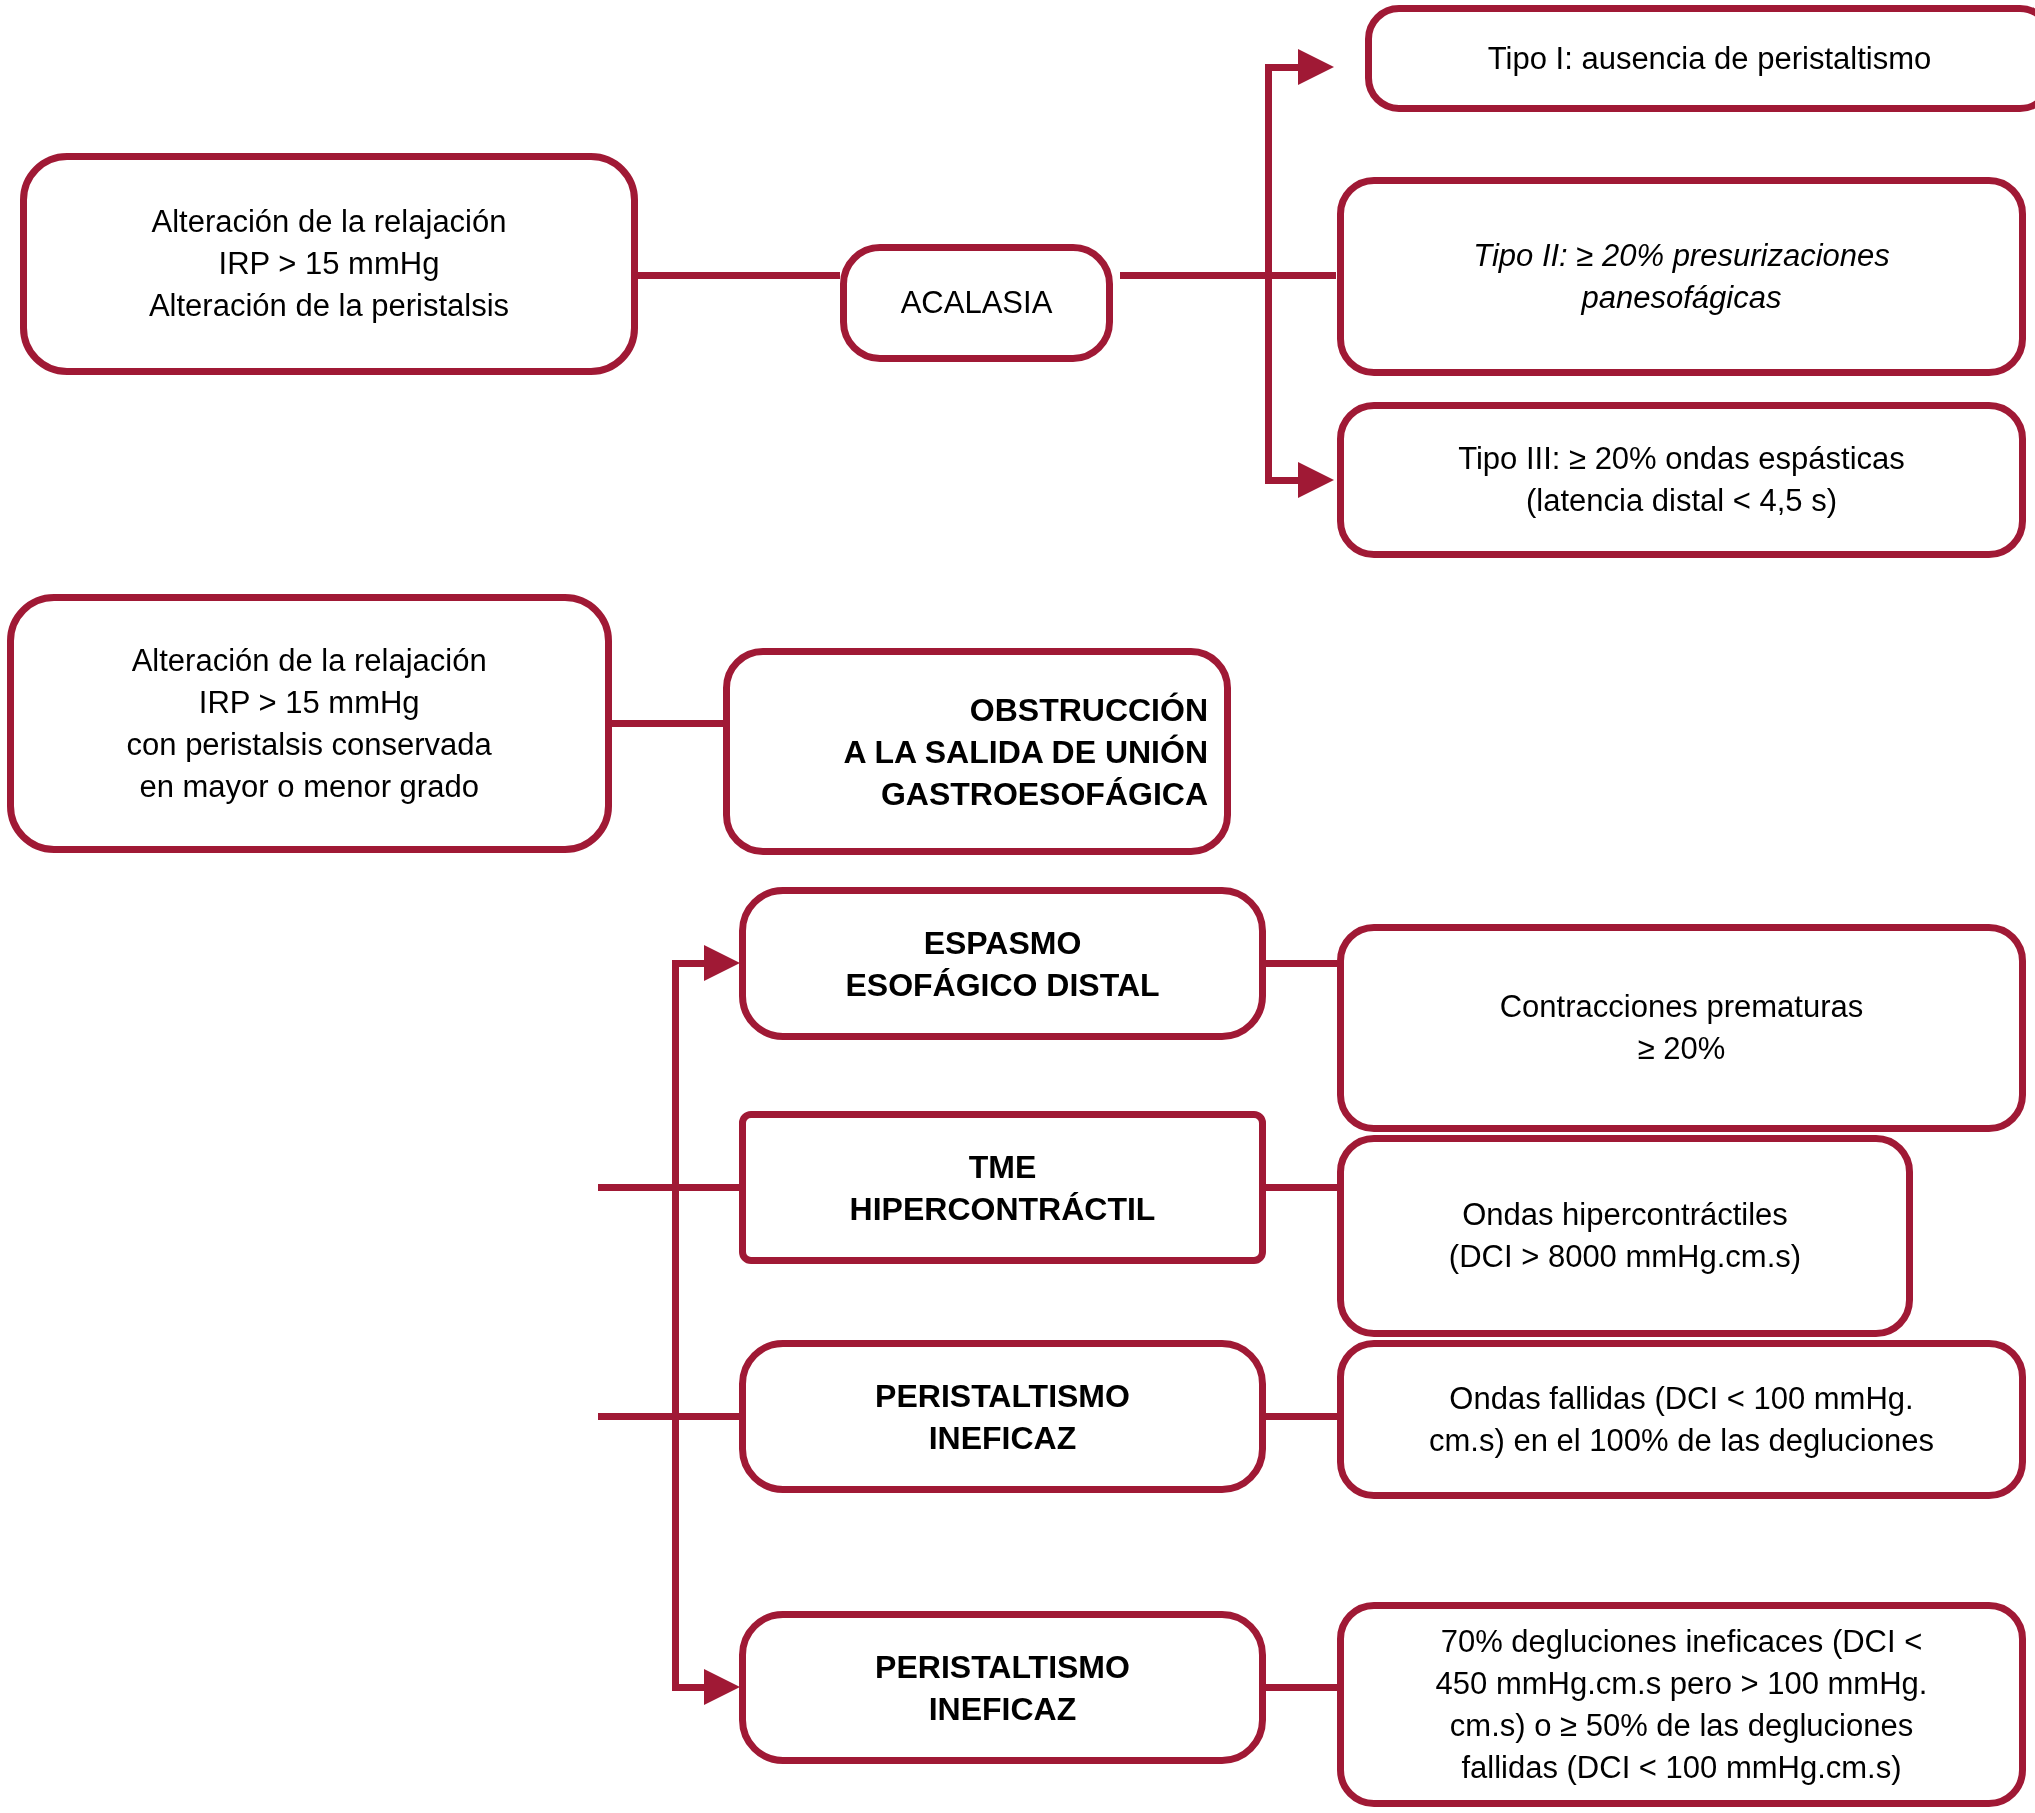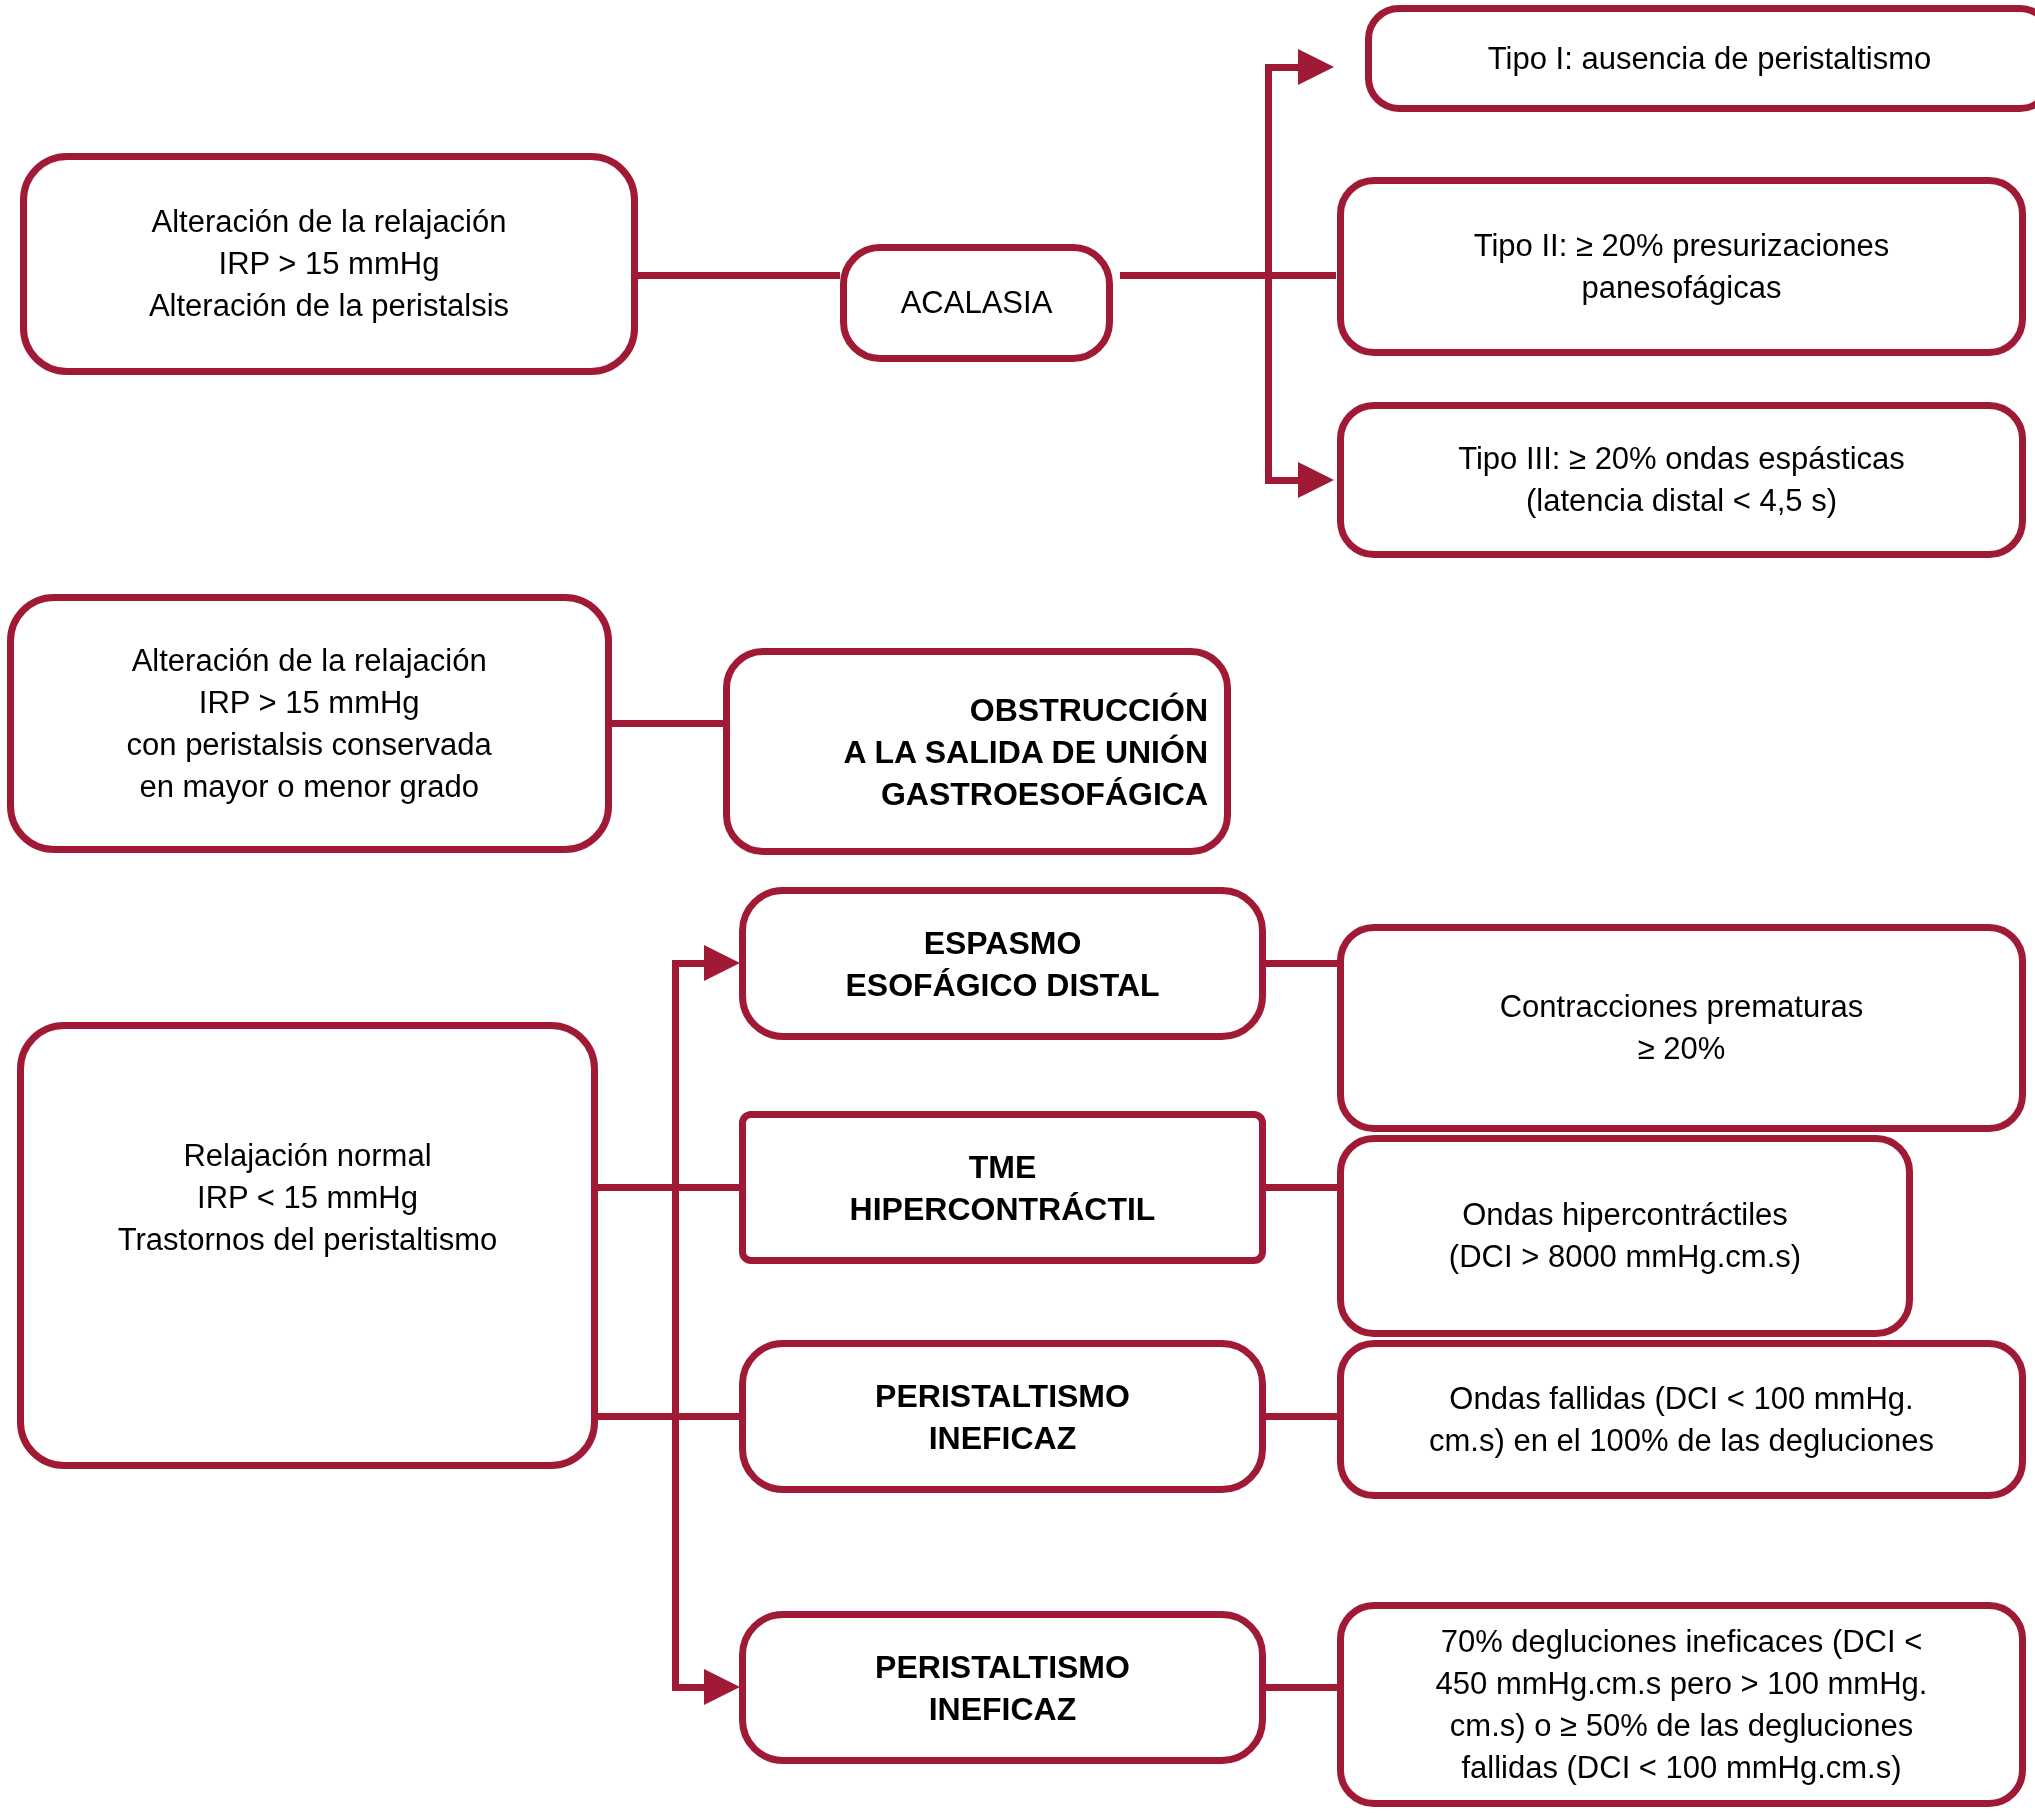--- a/index.html
+++ b/index.html
@@ -33,21 +33,21 @@
   .arr{
     position:absolute;width:0;height:0;
     border-top:18px solid transparent;
     border-bottom:18px solid transparent;
     border-left:36px solid var(--mar);
   }
   
   .b-l1{left:20px;top:153px;width:618px;height:222px;border-radius:47px;}
   .b-acalasia{left:840px;top:220px;width:273px;height:118px;border-radius:40px;margin-top:24px;}
   .b-r1{left:1337px;top:5.4px;width:689px;height:107px;border-radius:34px;margin-left:28px;}
-  .b-r2{left:1337px;top:177px;width:689px;height:179px;border-radius:37px;}
+  .b-r2{left:1337px;top:177px;width:689px;height:199px;border-radius:37px;font-style:italic;}
   .b-r3{left:1337px;top:402px;width:689px;height:156px;border-radius:37px;}
   
   .b-l2{left:6.7px;top:594px;width:605px;height:259px;border-radius:47px;}
   .b-obstr{left:723px;top:648px;width:508px;height:207px;border-radius:40px;align-items:flex-end;}
   
   .b-l3{left:17px;top:1022px;width:581px;height:447px;border-radius:47px;padding-bottom:101px;}
   .b-espasmo{left:739px;top:887px;width:527px;height:153px;border-radius:44px;}
   .b-tme{left:739px;top:1111px;width:527px;height:153px;border-radius:12px;}
   .b-ausente{left:739px;top:1340px;width:527px;height:153px;border-radius:44px;}
   .b-ineficaz{left:739px;top:1611px;width:527px;height:153px;border-radius:44px;}
@@ -113,25 +113,20 @@
     <div>con peristalsis conservada</div>
     <div>en mayor o menor grado</div>
   </div>
 
   <div class="box b-obstr bold">
     <div>OBSTRUCCIÓN</div>
     <div>A LA SALIDA DE UNIÓN</div>
     <div>GASTROESOFÁGICA</div>
   </div>
 
-  <div class="box b-l3">
-    <div>Relajación normal</div>
-    <div>IRP &lt; 15 mmHg</div>
-    <div>Trastornos del peristaltismo</div>
-  </div>
 
   <div class="box b-espasmo bold">
     <div>ESPASMO</div>
     <div>ESOFÁGICO DISTAL</div>
   </div>
 
   <div class="box b-tme bold">
     <div>TME</div>
     <div>HIPERCONTRÁCTIL</div>
   </div>

